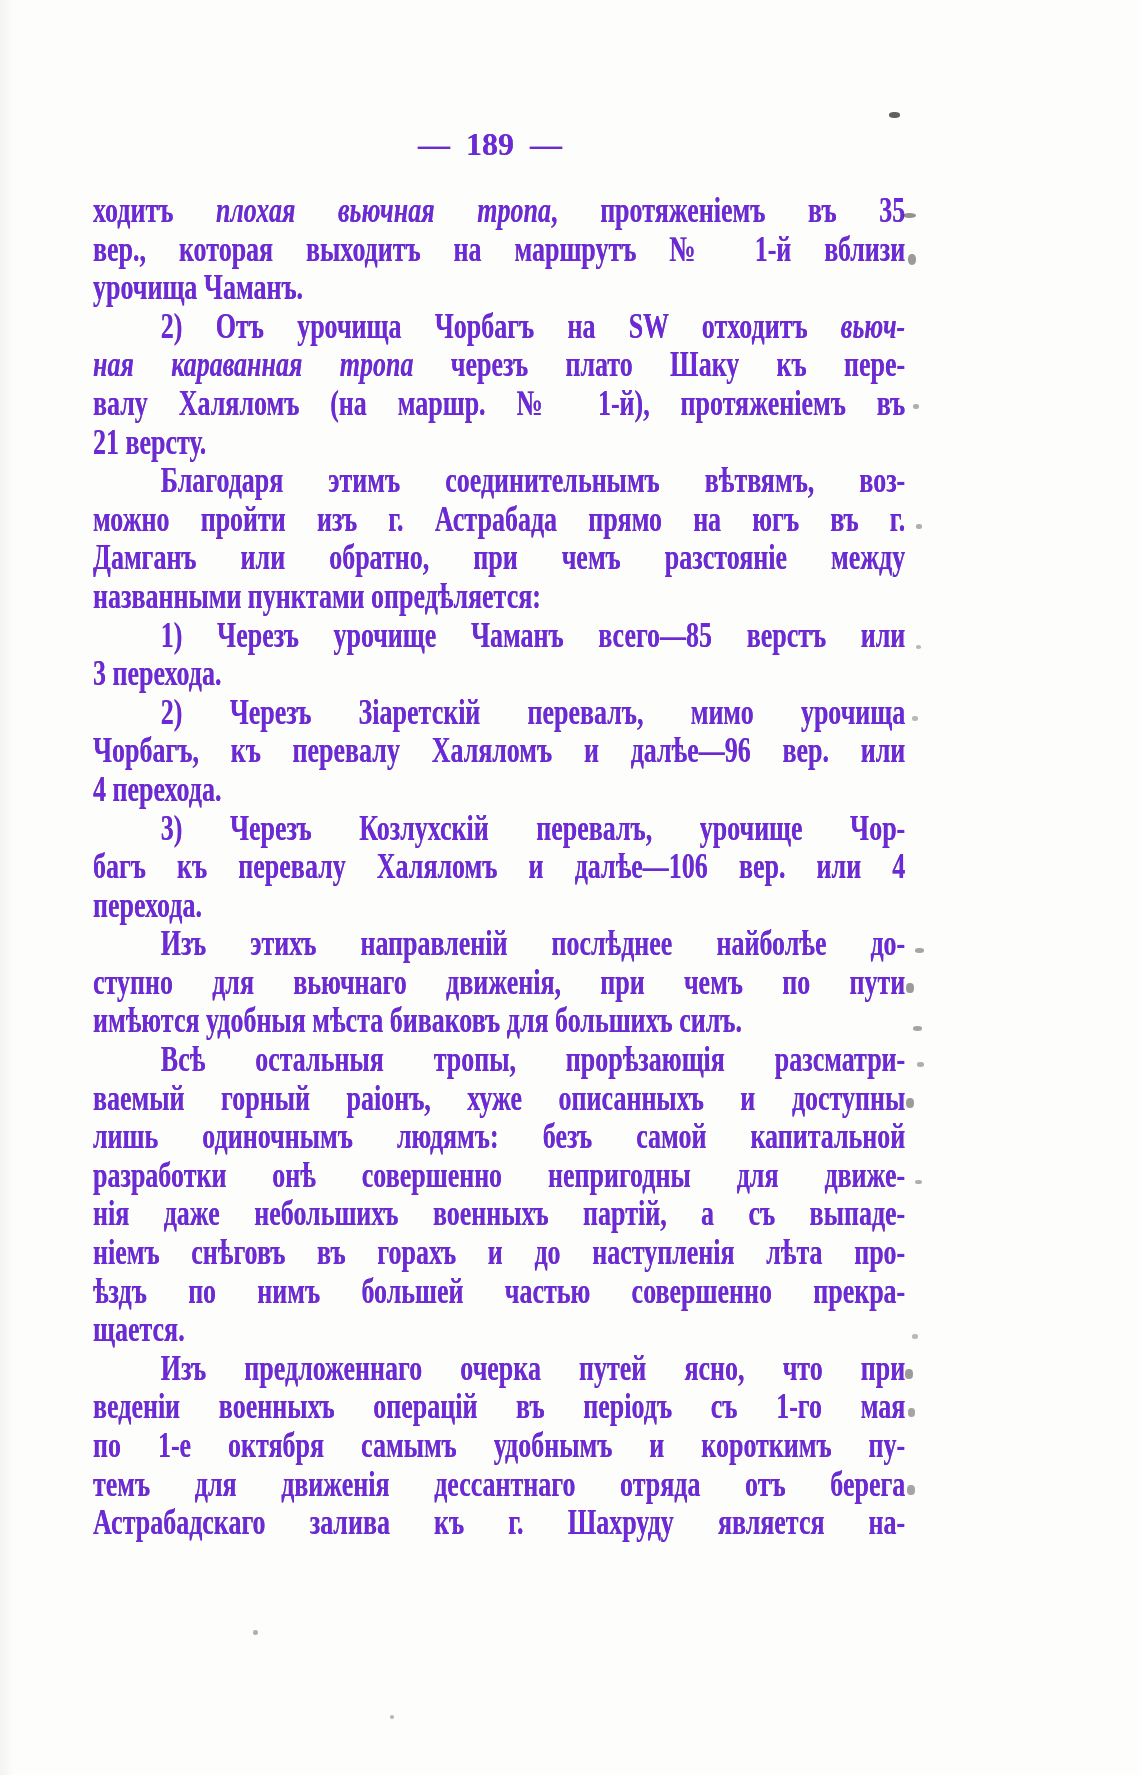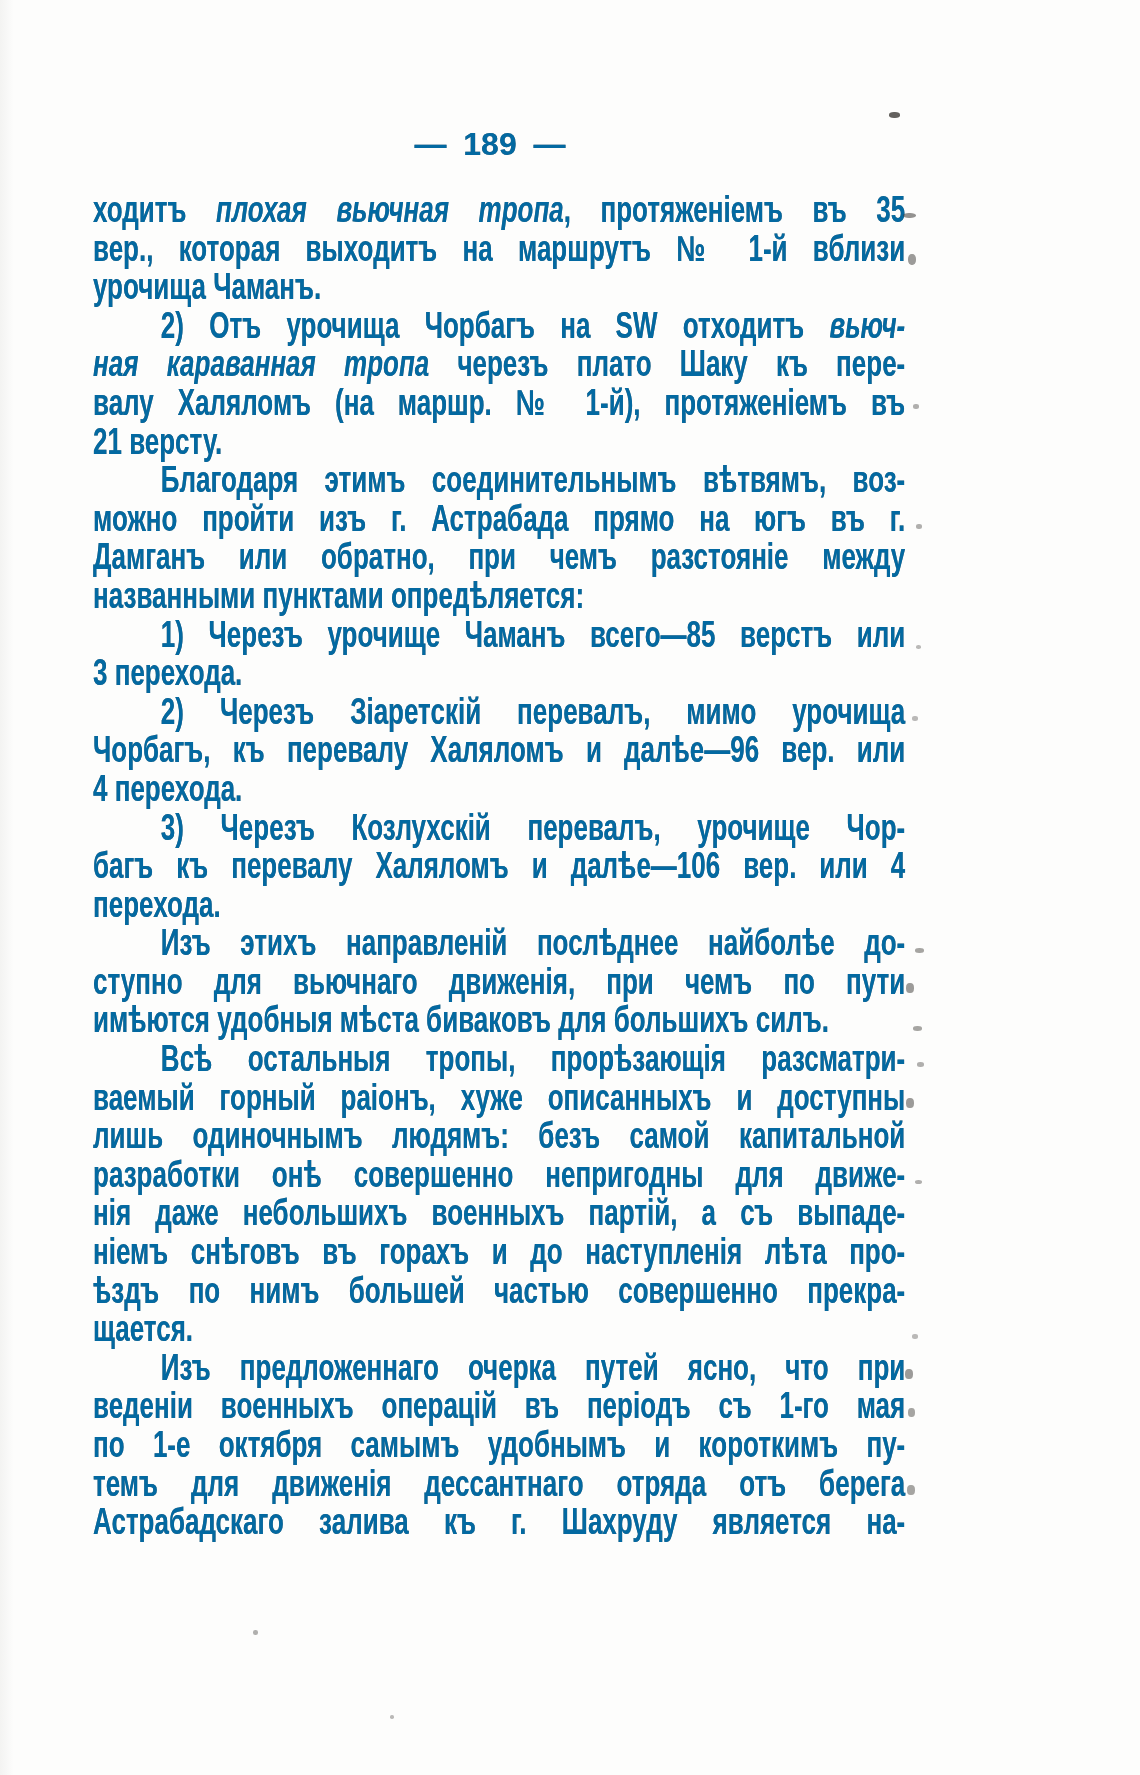--- a/index.html
+++ b/index.html
@@ -7,22 +7,22 @@
     padding: 0;
     background: #e8e8e6;
   }
   .page {
     position: relative;
     width: 1140px;
     height: 1775px;
     margin: 0 auto;
     background: #fdfdfc;
     overflow: hidden;
-    font-family: Liberation Sans, sans-serif;
-    color: #0369a1;
+    font-family: Liberation Serif, serif;
+    color: #6d28d9;
   }
   
   .page::before {
     content: "";
     position: absolute;
     left: 0; top: 0; bottom: 0;
     width: 14px;
     background: linear-gradient(to right, rgba(60,60,55,0.05), rgba(60,60,55,0));
     pointer-events: none;
   }

